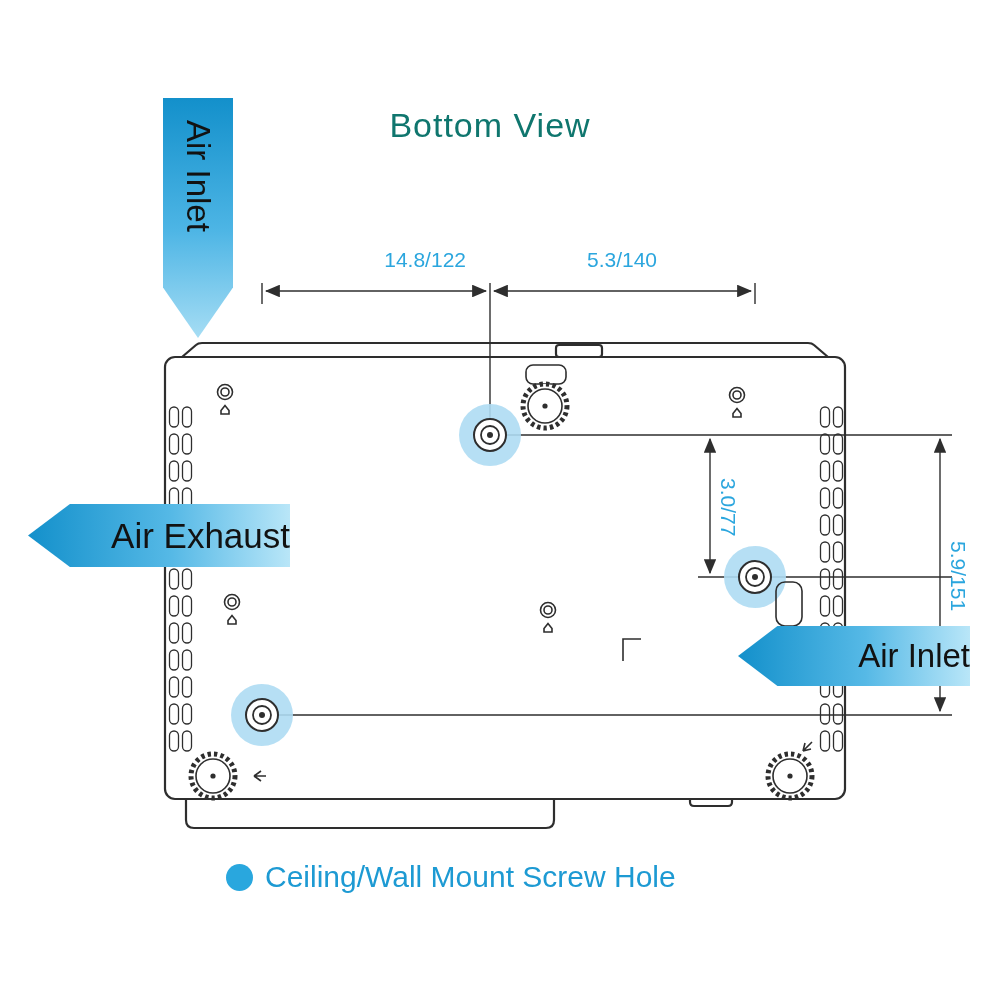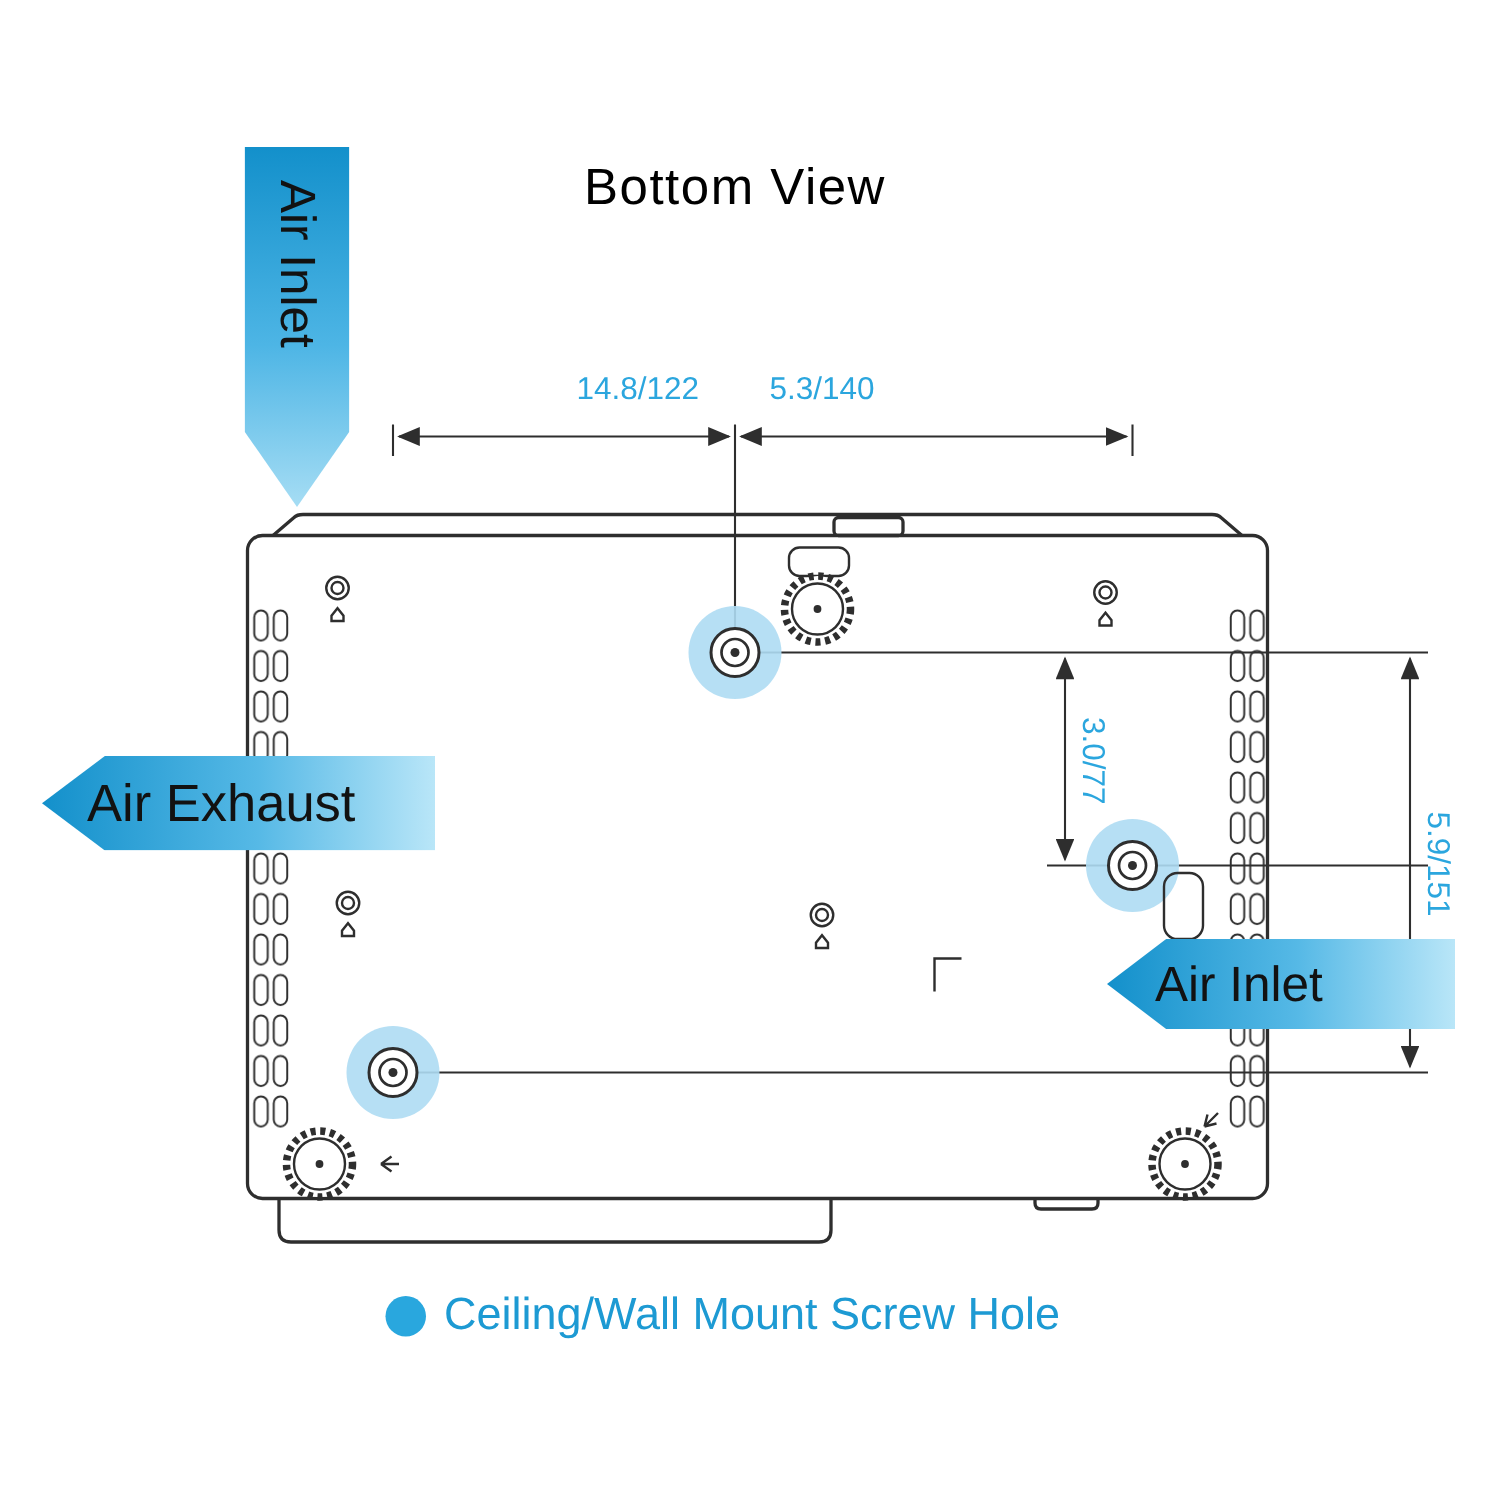--- a/index.html
+++ b/index.html
@@ -2,50 +2,50 @@
 <html><head>
 <meta charset="utf-8">
 <style>
   html,body{margin:0;padding:0;background:#ffffff;}
   .canvas{position:relative;width:1000px;height:1000px;background:#ffffff;overflow:hidden;
           font-family:"Liberation Sans",sans-serif;}
   .abs{position:absolute;}
 
   
   .title{left:240px;top:106px;width:500px;text-align:center;font-size:34px;font-weight:500;
-         color:#000000;letter-spacing:1px;}
+         color:#0f766e;letter-spacing:1px;}
   .subtitle{left:240px;top:162px;width:500px;text-align:center;font-size:30px;font-weight:400;
             color:#9c9c9c;letter-spacing:1px;}
 
   
   .banner{color:#121212;}
   .banner-vert{left:163px;top:98px;width:70px;height:240px;
       background:linear-gradient(180deg,#1390cb 0%,#4db5e5 55%,#a6ddf4 100%);
       clip-path:polygon(0 0,100% 0,100% 79%,50% 100%,0 79%);
       display:flex;justify-content:center;}
   .banner-vert span{writing-mode:vertical-rl;font-size:33px;font-weight:500;margin-top:22px;}
-  .banner-h{display:flex;align-items:center;justify-content:flex-start;
+  .banner-h{display:flex;align-items:center;justify-content:flex-end;
       background:linear-gradient(90deg,#1390cb 0%,#56b9e6 55%,#b9e6f8 100%);}
   .banner-left{left:28px;top:504px;width:262px;height:63px;
       clip-path:polygon(16% 0,100% 0,100% 100%,16% 100%,0 50%);padding-left:0;}
   .banner-left span{font-size:35px;font-weight:500;margin-left:30px;}
   .banner-right{left:738px;top:626px;width:232px;height:60px;
       clip-path:polygon(17% 0,100% 0,100% 100%,17% 100%,0 50%);}
   .banner-right span{font-size:33px;font-weight:500;margin-left:32px;}
 
   
   .dim{color:#2ba6de;font-size:21px;font-weight:400;}
   .dim-h-left{left:286px;top:248px;width:180px;text-align:right;}
-  .dim-h-right{left:513px;top:248px;width:180px;text-align:left;}
+  .dim-h-right{left:532px;top:248px;width:180px;text-align:center;}
   .dim-vert{writing-mode:vertical-rl;text-align:center;}
   .dim-v-inner{left:714px;top:437px;width:26px;height:140px;}
   .dim-v-outer{left:944px;top:437px;width:26px;height:278px;}
 
   
-  .legend{left:257px;top:860px;display:flex;align-items:center;gap:12px;
+  .legend{left:226px;top:860px;display:flex;align-items:center;gap:12px;
           color:#1d9ad3;font-size:30px;font-weight:400;}
   .legend-dot{width:27px;height:27px;border-radius:50%;background:#29a7de;flex:0 0 auto;}
 
   
   svg.diagram{left:0;top:0;}
   .ln{stroke:#2e2e2e;stroke-width:1.4;fill:none;}
   .body-ln{stroke:#2e2e2e;stroke-width:2.2;fill:none;}
   .thin{stroke:#2e2e2e;stroke-width:1.6;fill:none;}
 </style>
 </head>

